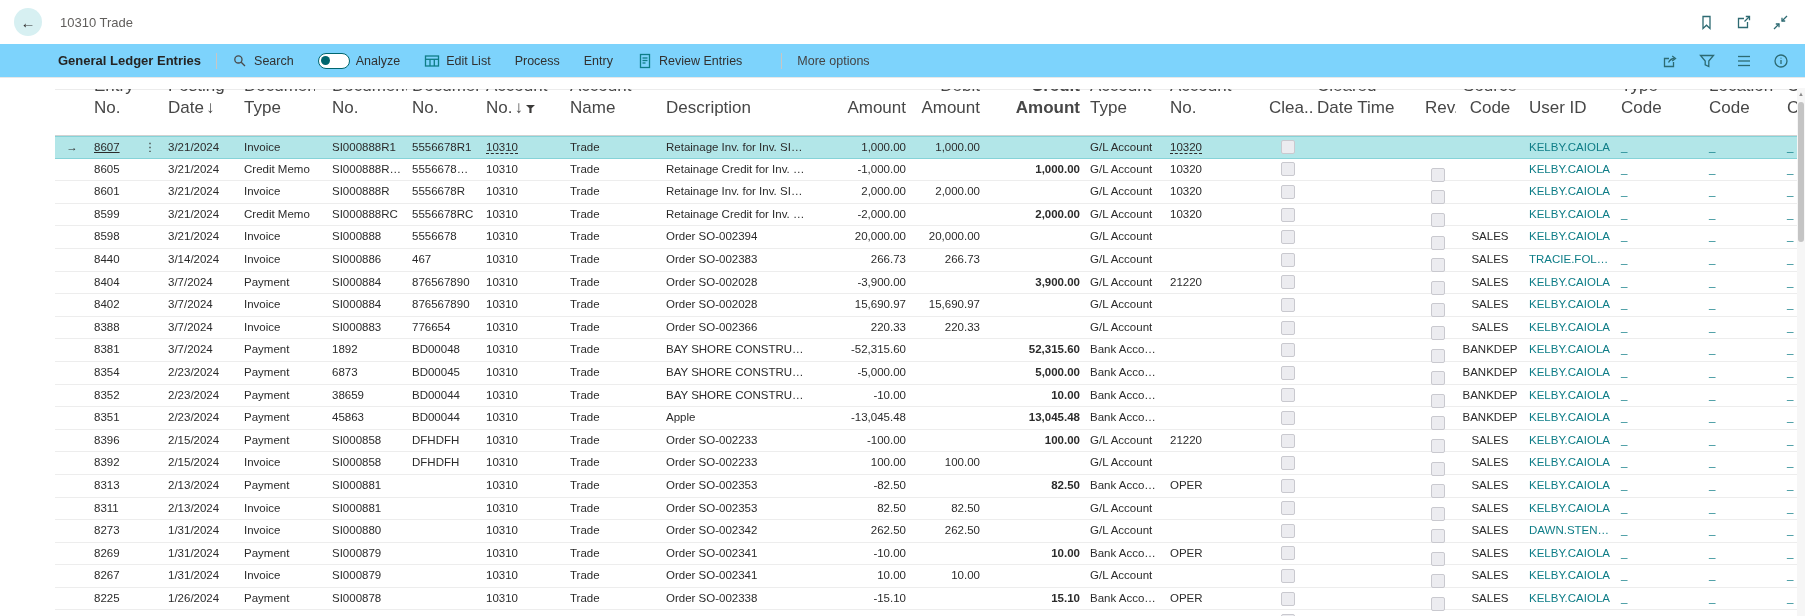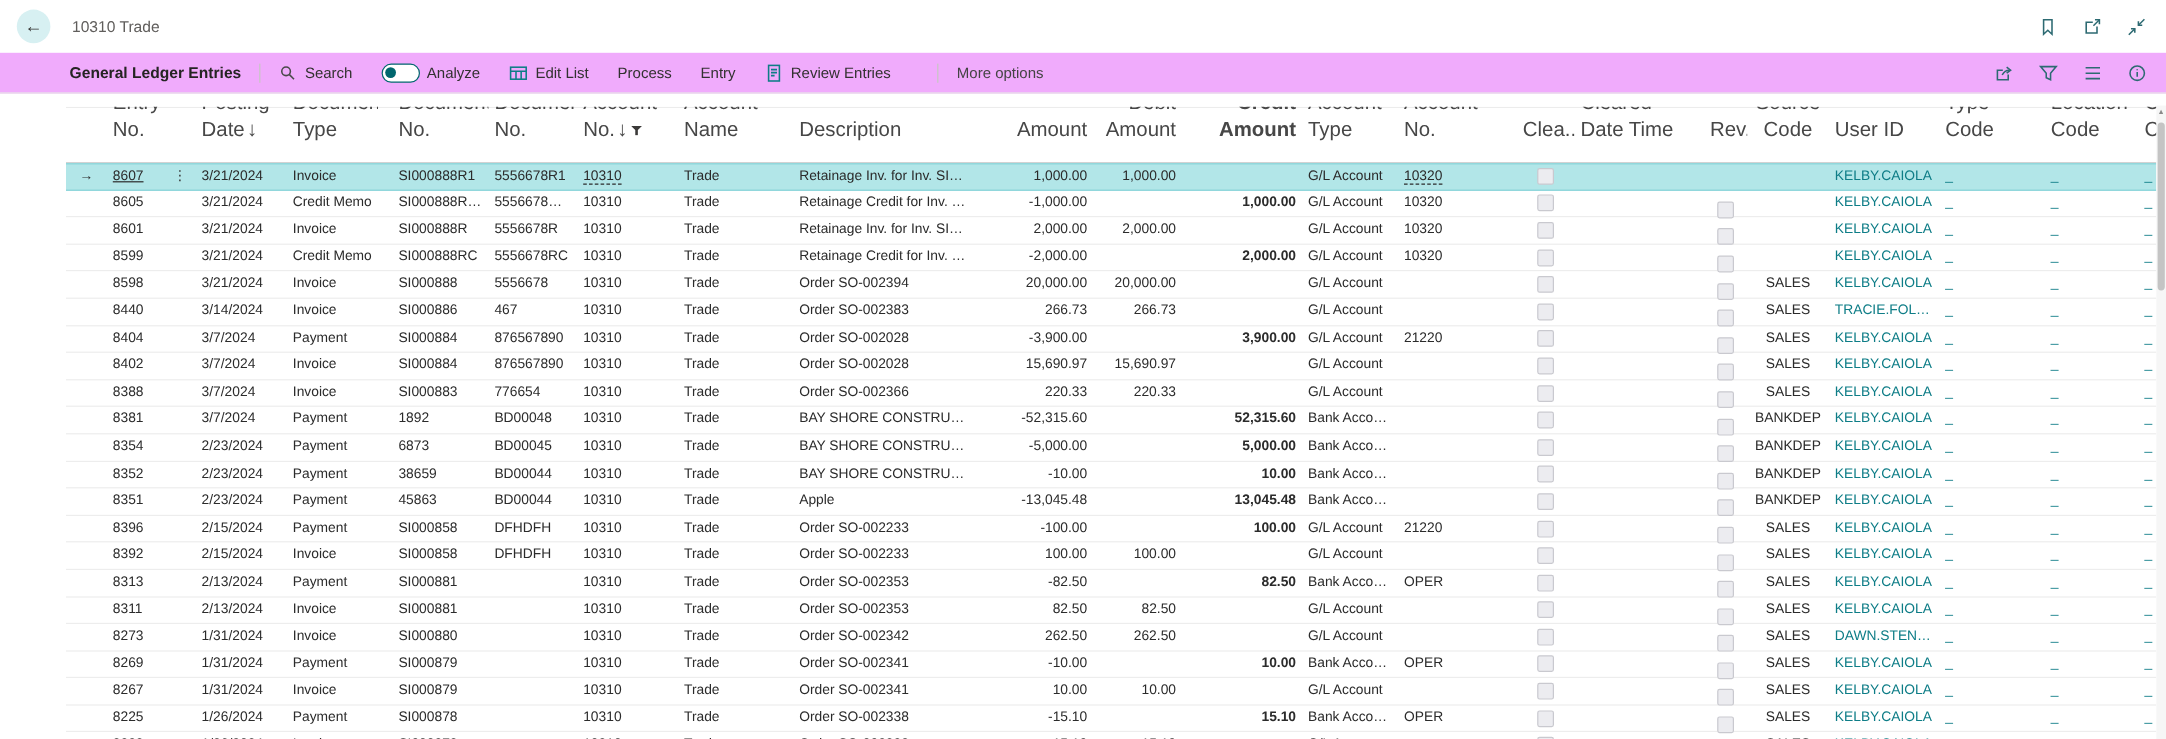--- a/index.html
+++ b/index.html
@@ -12,21 +12,21 @@
   .topbar{height:44px;display:flex;align-items:center;position:relative;background:#fff;}
   .back-btn{width:28px;height:28px;border-radius:50%;background:#d7f0f2;display:flex;
     align-items:center;justify-content:center;font-size:15px;color:#323130;margin-left:14px;cursor:pointer;}
   .page-title{margin-left:18px;font-size:13px;color:#605e5c;}
   .topbar-icons{position:absolute;right:16px;top:0;height:44px;display:flex;gap:20px;align-items:center;}
   .tb-icon{width:17px;height:17px;display:block;}
   .tb-icon path,.tb-icon rect,.tb-icon line,.tb-icon circle,.tb-icon polyline{
     fill:none;stroke:#2d6a72;stroke-width:1.3;}
   
   .actionbar{height:33px;display:flex;align-items:center;padding-left:58px;border-bottom:1px solid #e8e8e8;
-    position:relative;font-size:12.5px;color:#323130;background:#f0abfc;white-space:nowrap;}
+    position:relative;font-size:12.5px;color:#323130;background:#7dd3fc;white-space:nowrap;}
   .caption{font-weight:bold;font-size:13px;color:#252423;}
   .vdivider{width:1px;height:16px;background:#c8c6c4;margin:0 15px;}
   .action{display:flex;align-items:center;gap:6px;margin-right:24px;cursor:pointer;}
   .action.plain{gap:0;}
   .muted{color:#444;}
   .toggle{width:30px;height:14px;border:1px solid #00666e;border-radius:8px;position:relative;background:#fff;}
   .toggle .knob{position:absolute;left:2px;top:2px;width:9px;height:9px;border-radius:50%;background:#00666e;}
   .actionbar-right{position:absolute;right:16px;display:flex;gap:21px;align-items:center;}
   .ab-icon{width:16px;height:16px;display:block;}
   .ab-icon path,.ab-icon rect,.ab-icon line,.ab-icon circle,.ab-icon polyline{

